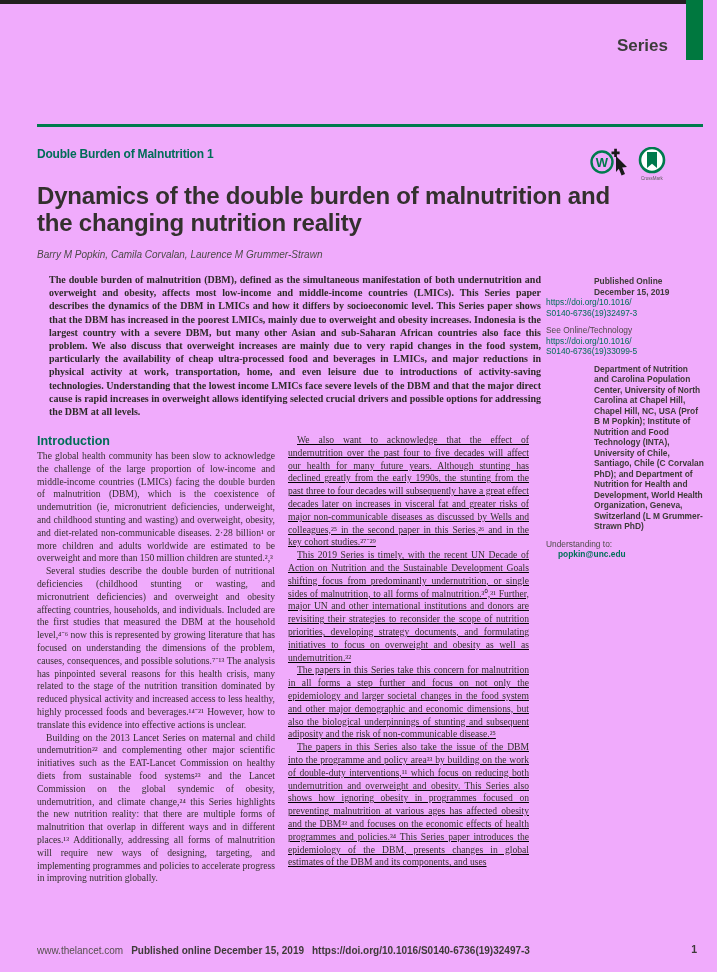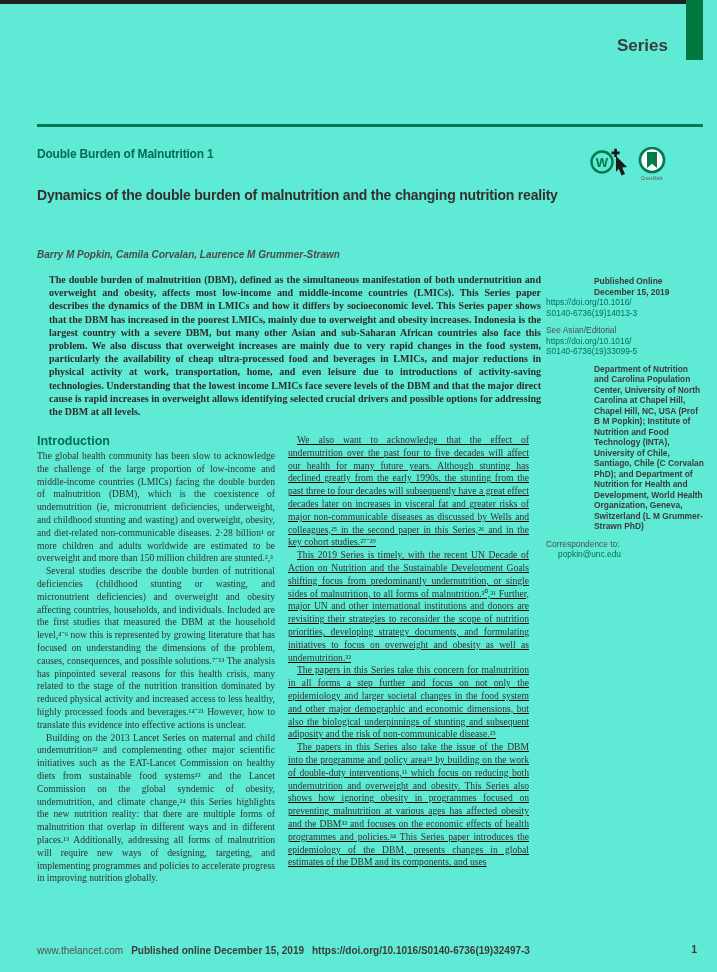--- a/index.html
+++ b/index.html
@@ -1,42 +1,42 @@
 <!DOCTYPE html>
 <html><head>
 <meta charset="utf-8">
 <style>
   html,body{margin:0;padding:0;background:#e8e8e8;}
   .page{
-    position:relative;width:717px;height:972px;margin:0 auto;background:#5eead4;
+    position:relative;width:717px;height:972px;margin:0 auto;background:#f0abfc;
     font-family:"Liberation Sans",sans-serif;overflow:hidden;
   }
   .topbar{position:absolute;top:0;left:0;width:686px;height:4px;background:#231f20;}
   .series-bar{position:absolute;top:0;right:14px;width:17px;height:60px;background:#00783f;}
   .series-label{position:absolute;top:36px;right:49px;font-size:17px;font-weight:bold;color:#3c3c3b;}
   .head-rule{position:absolute;top:124px;left:37px;width:666px;height:3px;background:#007a4d;}
   .kicker{position:absolute;top:147px;left:37px;font-size:12px;font-weight:bold;color:#006d57;letter-spacing:-0.2px;}
   .title-icons{position:absolute;top:147px;left:589px;width:100px;display:flex;align-items:flex-start;gap:2px;}
   .crossmark-wrap{display:flex;flex-direction:column;align-items:center;}
   .crossmark-label{font-size:4.5px;color:#5b5b5b;margin-top:1px;}
   .title{
     position:absolute;top:182px;left:37px;width:580px;margin:0;
-    font-size:14px;line-height:27px;font-weight:bold;color:#33302e;letter-spacing:-0.2px;
+    font-size:24px;line-height:27px;font-weight:bold;color:#33302e;letter-spacing:-0.2px;
   }
-  .authors{position:absolute;top:249px;left:37px;font-size:10px;font-style:italic;color:#4c4a48;font-weight:bold;}
+  .authors{position:absolute;top:249px;left:37px;font-size:10px;font-style:italic;color:#4c4a48;}
   .abstract{
     position:absolute;top:273px;left:37px;width:492px;
     font-family:"Liberation Serif",serif;font-size:10px;line-height:13.2px;font-weight:bold;
     color:#2e2b29;text-align:justify;margin-left:12px;
   }
   .sidebar{position:absolute;top:276px;left:546px;width:159px;font-size:8.4px;line-height:10.5px;color:#4f4c4a;}
   .sb-block{margin-bottom:7px;}
   .sb-bold{font-weight:bold;color:#3e3b39;padding-left:48px;}
   .sb-link{color:#00705a;text-decoration:none;display:block;}
-  .sb-link.inlineb{font-weight:normal;padding-left:12px;}
+  .sb-link.inlineb{font-weight:bold;padding-left:12px;}
   .col{position:absolute;top:434px;height:497px;overflow:hidden;}
   .col-left{left:37px;width:238px;}
   .col-right{left:288px;width:241px;text-decoration:underline;}
   .intro-heading{margin:0 0 2px 0;font-size:12.5px;font-weight:bold;color:#006d57;}
   .col p{
     margin:0;font-family:"Liberation Serif",serif;font-size:9.6px;line-height:12.8px;
     color:#33302e;text-align:justify;
   }
   .col p.ind{text-indent:9px;}
   .footer{position:absolute;top:945px;left:37px;width:666px;font-size:10px;color:#55514f;}
@@ -79,30 +79,30 @@
 
   <div class="authors">Barry M Popkin, Camila Corvalan, Laurence M Grummer-Strawn</div>
 
   <div class="abstract">The double burden of malnutrition (DBM), defined as the simultaneous manifestation of both undernutrition and overweight and obesity, affects most low-income and middle-income countries (LMICs). This Series paper describes the dynamics of the DBM in LMICs and how it differs by socioeconomic level. This Series paper shows that the DBM has increased in the poorest LMICs, mainly due to overweight and obesity increases. Indonesia is the largest country with a severe DBM, but many other Asian and sub-Saharan African countries also face this problem. We also discuss that overweight increases are mainly due to very rapid changes in the food system, particularly the availability of cheap ultra-processed food and beverages in LMICs, and major reductions in physical activity at work, transportation, home, and even leisure due to introductions of activity-saving technologies. Understanding that the lowest income LMICs face severe levels of the DBM and that the major direct cause is rapid increases in overweight allows identifying selected crucial drivers and possible options for addressing the DBM at all levels.</div>
 
   <aside class="sidebar">
     <div class="sb-block">
       <div class="sb-bold">Published Online</div>
       <div class="sb-bold">December 15, 2019</div>
       <a href="#" class="sb-link">https://doi.org/10.1016/</a>
-      <a href="#" class="sb-link">S0140-6736(19)14013-3</a>
+      <a href="#" class="sb-link">S0140-6736(19)32497-3</a>
     </div>
     <div class="sb-block">
-      <div>See Asian/Editorial</div>
+      <div>See Online/Technology</div>
       <a href="#" class="sb-link">https://doi.org/10.1016/</a>
       <a href="#" class="sb-link">S0140-6736(19)33099-5</a>
     </div>
     <div class="sb-block sb-bold">Department of Nutrition and Carolina Population Center, University of North Carolina at Chapel Hill, Chapel Hill, NC, USA (Prof B M Popkin); Institute of Nutrition and Food Technology (INTA), University of Chile, Santiago, Chile (C Corvalan PhD); and Department of Nutrition for Health and Development, World Health Organization, Geneva, Switzerland (L M Grummer-Strawn PhD)</div>
     <div class="sb-block">
-      <div>Correspondence to:</div>
+      <div>Understanding to:</div>
       <a href="#" class="sb-link inlineb">popkin@unc.edu</a>
     </div>
   </aside>
 
   <section class="col col-left">
     <h2 class="intro-heading">Introduction</h2>
     <p>The global health community has been slow to acknowledge the challenge of the large proportion of low-income and middle-income countries (LMICs) facing the double burden of malnutrition (DBM), which is the coexistence of undernutrition (ie, micronutrient deficiencies, underweight, and childhood stunting and wasting) and overweight, obesity, and diet-related non-communicable diseases. 2·28 billion¹ or more children and adults worldwide are estimated to be overweight and more than 150 million children are stunted.²,³</p>
     <p class="ind">Several studies describe the double burden of nutritional deficiencies (childhood stunting or wasting, and micronutrient deficiencies) and overweight and obesity affecting countries, households, and individuals. Included are the first studies that measured the DBM at the household level,⁴⁻⁶ now this is represented by growing literature that has focused on understanding the dimensions of the problem, causes, consequences, and possible solutions.⁷⁻¹³ The analysis has pinpointed several reasons for this health crisis, many related to the stage of the nutrition transition dominated by reduced physical activity and increased access to less healthy, highly processed foods and beverages.¹⁴⁻²¹ However, how to translate this evidence into effective actions is unclear.</p>
     <p class="ind">Building on the 2013 Lancet Series on maternal and child undernutrition²² and complementing other major scientific initiatives such as the EAT-Lancet Commission on healthy diets from sustainable food systems²³ and the Lancet Commission on the global syndemic of obesity, undernutrition, and climate change,²⁴ this Series highlights the new nutrition reality: that there are multiple forms of malnutrition that overlap in different ways and in different places.¹³ Additionally, addressing all forms of malnutrition will require new ways of designing, targeting, and implementing programmes and policies to accelerate progress in improving nutrition globally.</p>
   </section>

